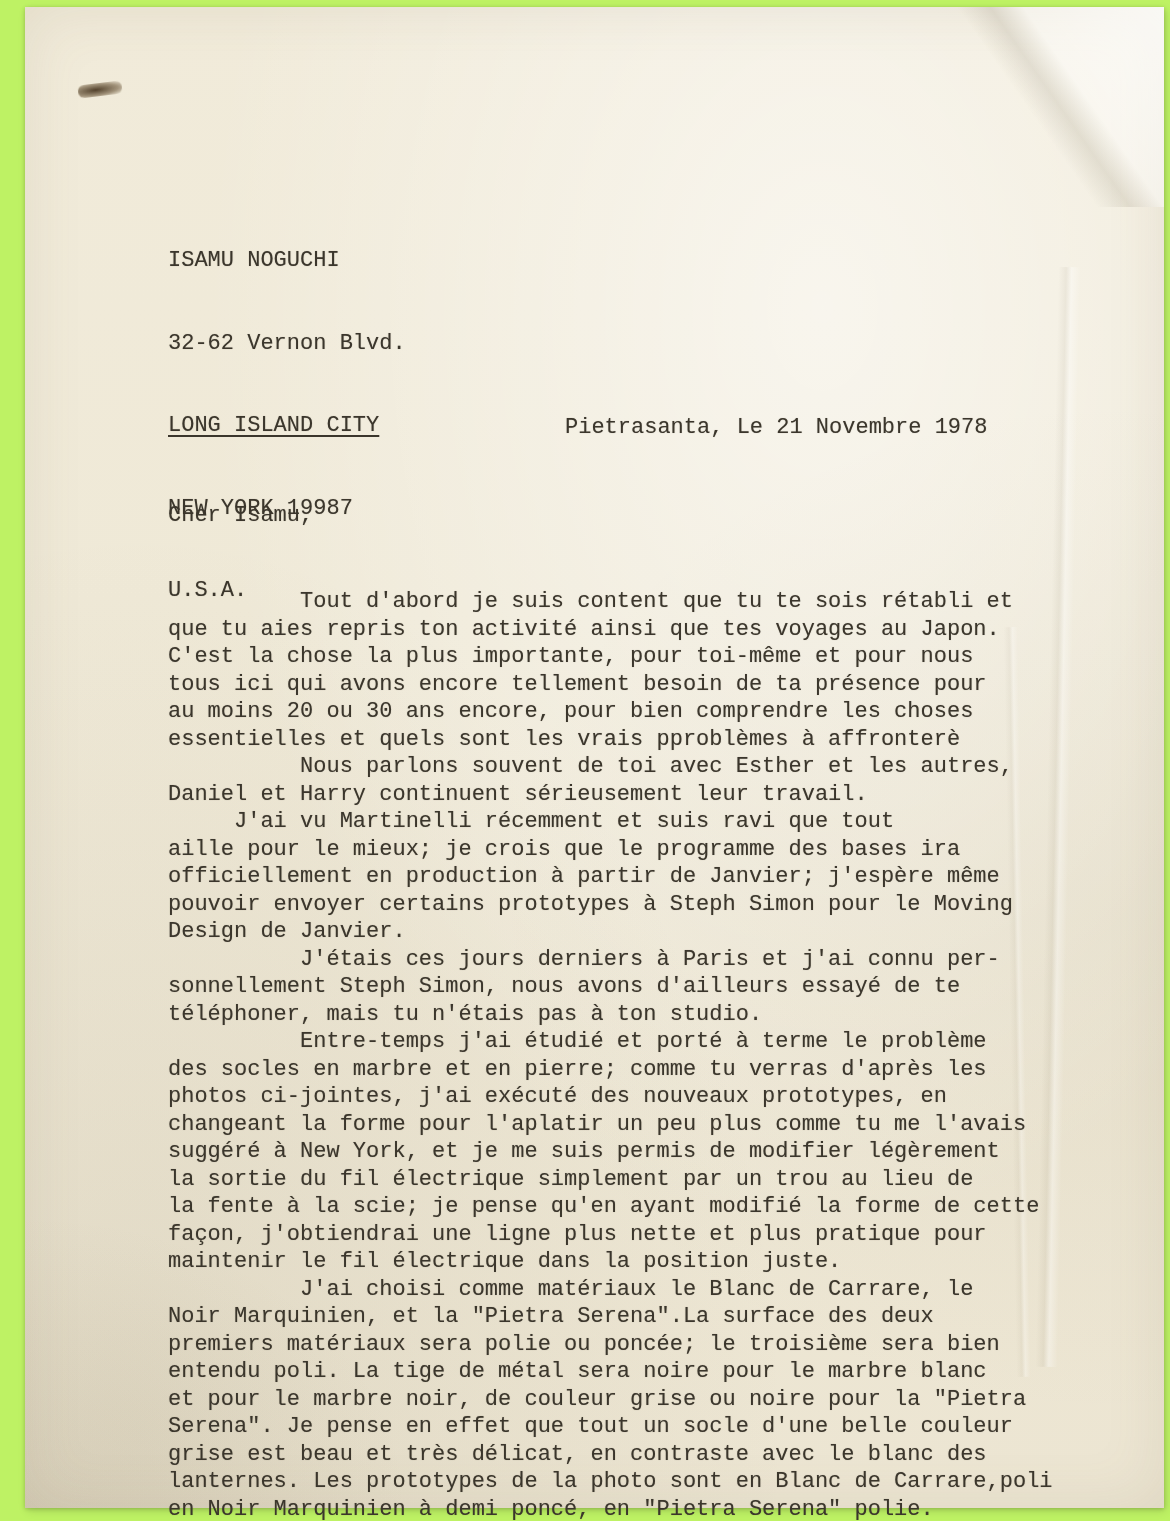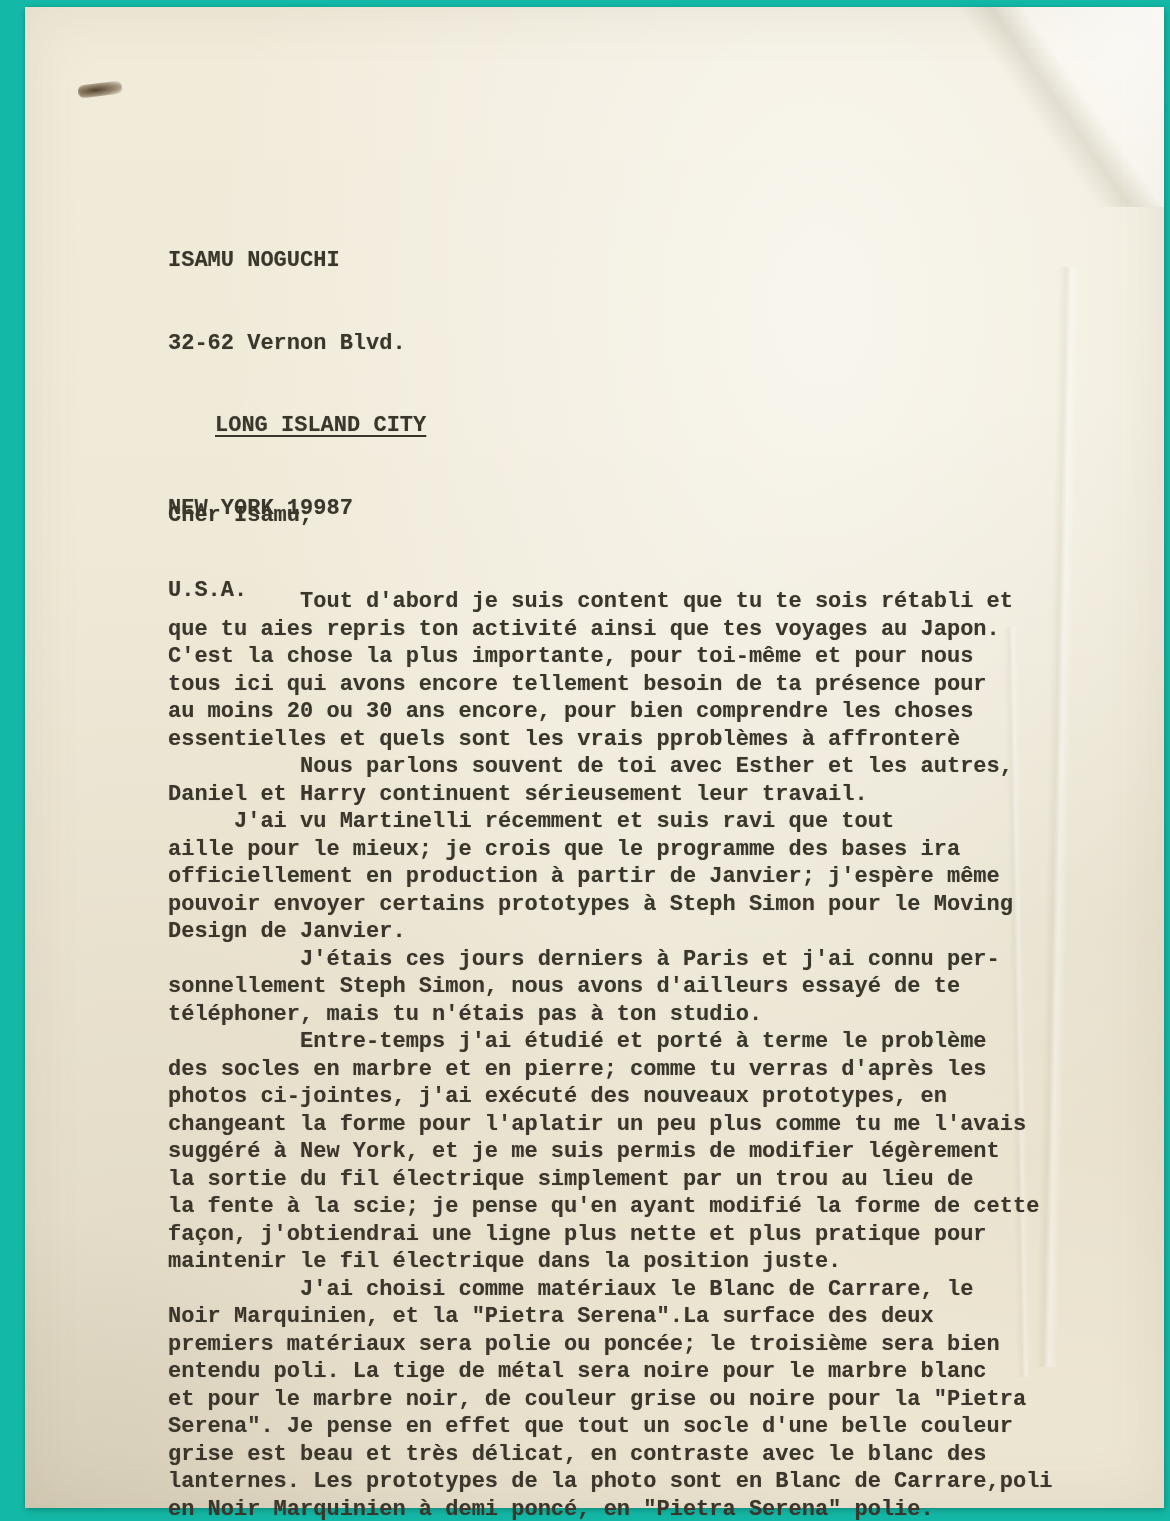--- a/index.html
+++ b/index.html
@@ -7,23 +7,22 @@
     margin: 0;
     padding: 0;
     background: #ffffff;
     font-family: "Liberation Mono", "DejaVu Sans Mono", monospace;
   }
   .page {
     position: relative;
     width: 1170px;
     height: 1521px;
     margin: 0 auto;
-    background: #14b8a6;
+    background: #bef264;
     overflow: hidden;
-    font-weight: bold;
   }
   .paper {
     position: absolute;
     left: 25px;
     top: 7px;
     right: 6px;
     bottom: 13px;
     background:
       radial-gradient(ellipse at 70% 20%, rgba(255,255,255,0.55), rgba(255,255,255,0) 55%),
       radial-gradient(ellipse at 10% 95%, rgba(120,105,70,0.10), rgba(120,105,70,0) 45%),
@@ -109,21 +108,20 @@
     position: absolute;
     left: 168px;
     top: 192px;
     font-size: 22px;
     line-height: 27.5px;
   }
   .recipient-city {
     text-decoration: underline;
     text-underline-offset: 4px;
     text-decoration-thickness: 2px;
-    margin-left: 47px;
   }
   .dateline {
     position: absolute;
     left: 565px;
     top: 414px;
     font-size: 22px;
     line-height: 28px;
   }
   .salutation {
     position: absolute;
@@ -158,17 +156,18 @@
   <div class="staple-mark"></div>
 
   <div class="recipient-block ink">
     <div>ISAMU NOGUCHI</div>
     <div>32-62 Vernon Blvd.</div>
     <div class="recipient-city">LONG ISLAND CITY</div>
     <div>NEW YORK 19987</div>
     <div>U.S.A.</div>
   </div>
 
+  <div class="dateline ink">Pietrasanta, Le 21 Novembre 1978</div>
 
   <div class="salutation ink">Cher Isamu,</div>
 
   <div class="letter-body ink"><div class="body-line">          Tout d'abord je suis content que tu te sois rétabli et</div><div class="body-line">que tu aies repris ton activité ainsi que tes voyages au Japon.</div><div class="body-line">C'est la chose la plus importante, pour toi-même et pour nous</div><div class="body-line">tous ici qui avons encore tellement besoin de ta présence pour</div><div class="body-line">au moins 20 ou 30 ans encore, pour bien comprendre les choses</div><div class="body-line">essentielles et quels sont les vrais pproblèmes à affronterè</div><div class="body-line">          Nous parlons souvent de toi avec Esther et les autres,</div><div class="body-line">Daniel et Harry continuent sérieusement leur travail.</div><div class="body-line">     J'ai vu Martinelli récemment et suis ravi que tout</div><div class="body-line">aille pour le mieux; je crois que le programme des bases ira</div><div class="body-line">officiellement en production à partir de Janvier; j'espère même</div><div class="body-line">pouvoir envoyer certains prototypes à Steph Simon pour le Moving</div><div class="body-line">Design de Janvier.</div><div class="body-line">          J'étais ces jours derniers à Paris et j'ai connu per-</div><div class="body-line">sonnellement Steph Simon, nous avons d'ailleurs essayé de te</div><div class="body-line">téléphoner, mais tu n'étais pas à ton studio.</div><div class="body-line">          Entre-temps j'ai étudié et porté à terme le problème</div><div class="body-line">des socles en marbre et en pierre; comme tu verras d'après les</div><div class="body-line">photos ci-jointes, j'ai exécuté des nouveaux prototypes, en</div><div class="body-line">changeant la forme pour l'aplatir un peu plus comme tu me l'avais</div><div class="body-line">suggéré à New York, et je me suis permis de modifier légèrement</div><div class="body-line">la sortie du fil électrique simplement par un trou au lieu de</div><div class="body-line">la fente à la scie; je pense qu'en ayant modifié la forme de cette</div><div class="body-line">façon, j'obtiendrai une ligne plus nette et plus pratique pour</div><div class="body-line">maintenir le fil électrique dans la position juste.</div><div class="body-line">          J'ai choisi comme matériaux le Blanc de Carrare, le</div><div class="body-line">Noir Marquinien, et la "Pietra Serena".La surface des deux</div><div class="body-line">premiers matériaux sera polie ou poncée; le troisième sera bien</div><div class="body-line">entendu poli. La tige de métal sera noire pour le marbre blanc</div><div class="body-line">et pour le marbre noir, de couleur grise ou noire pour la "Pietra</div><div class="body-line">Serena". Je pense en effet que tout un socle d'une belle couleur</div><div class="body-line">grise est beau et très délicat, en contraste avec le blanc des</div><div class="body-line">lanternes. Les prototypes de la photo sont en Blanc de Carrare,poli</div><div class="body-line">en Noir Marquinien à demi poncé, en "Pietra Serena" polie.</div></div>
 </div>
 
 </body></html>

